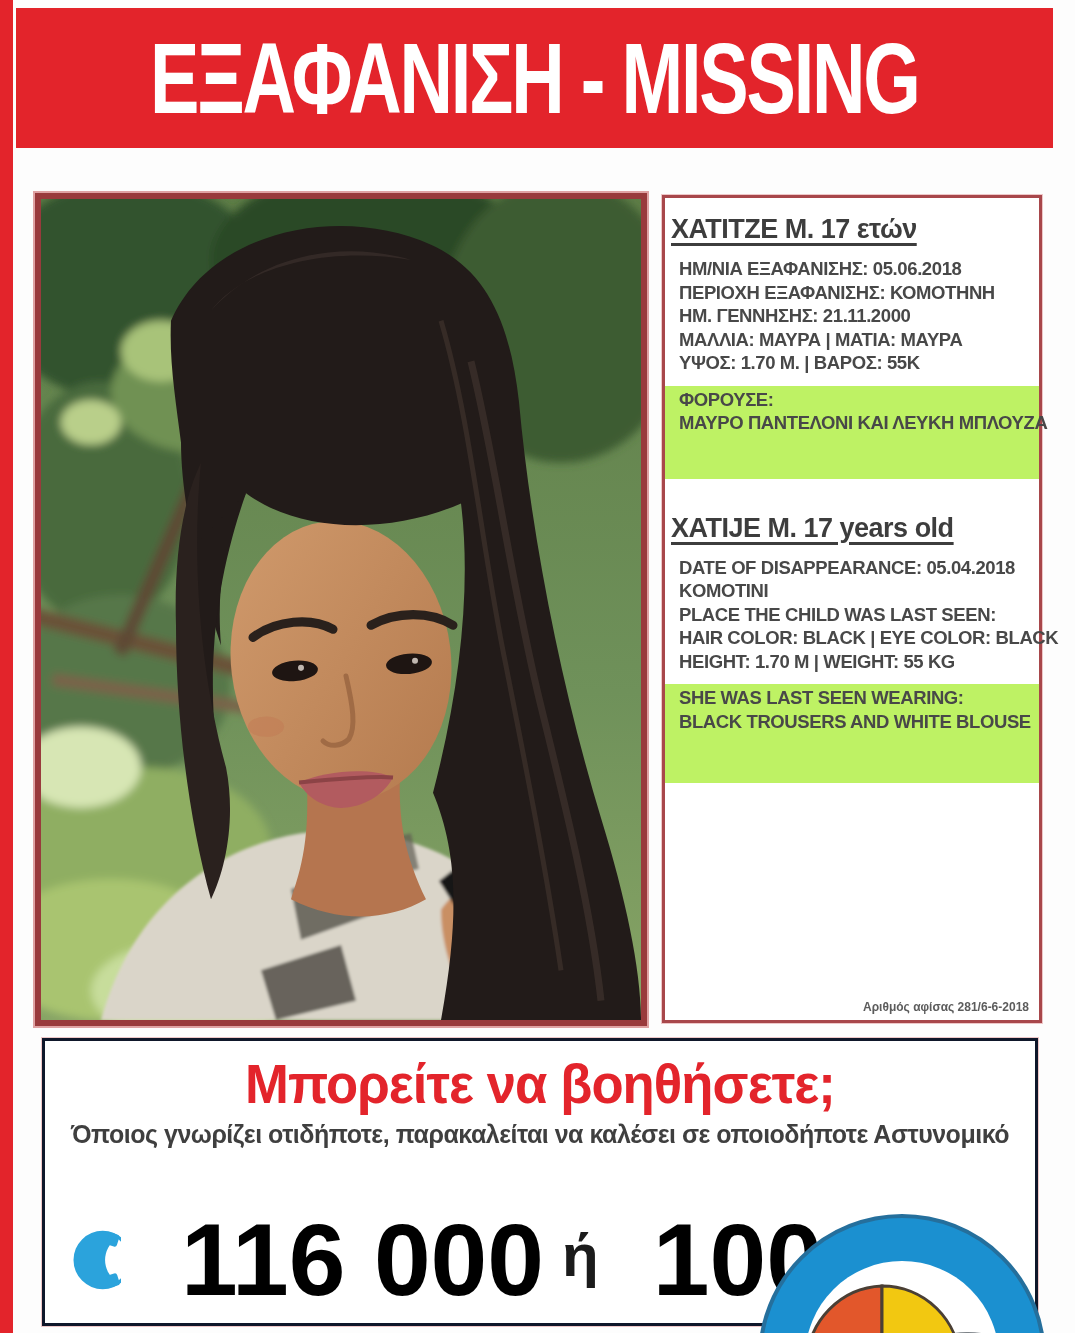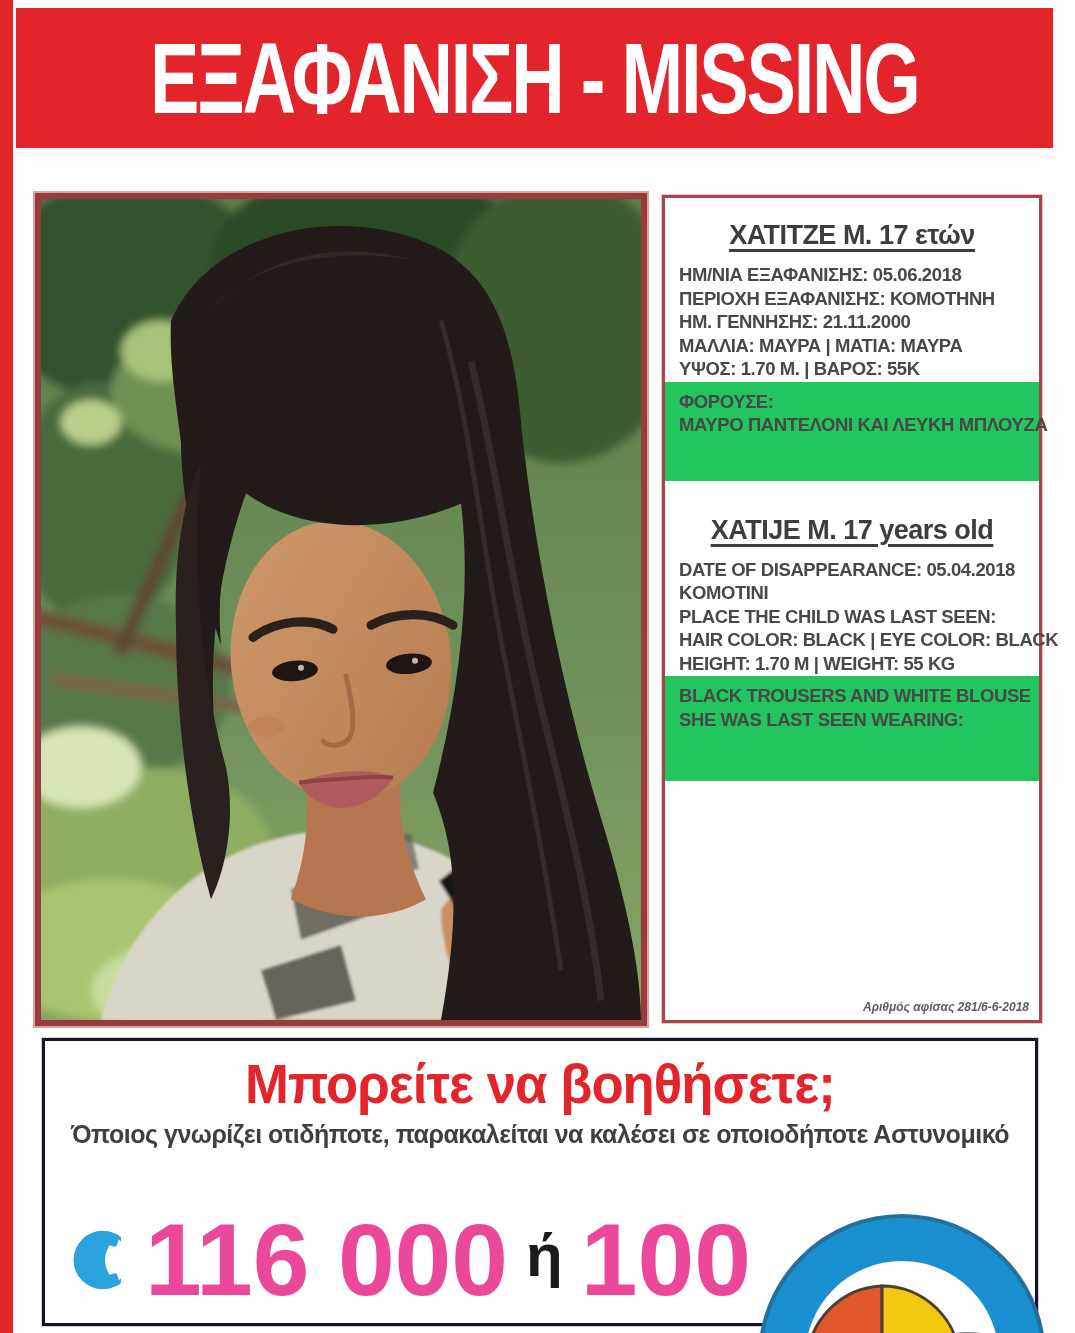--- a/index.html
+++ b/index.html
@@ -12,43 +12,43 @@
           display:flex;align-items:center;justify-content:center;overflow:hidden;}
   .banner-text{color:#ffffff;font-weight:bold;font-size:100px;letter-spacing:-3px;
                transform:scaleX(0.74);transform-origin:center;white-space:nowrap;}
   
   .photo-frame{position:absolute;left:35px;top:193px;width:600px;height:821px;
                border:6px solid #993a3c;box-shadow:0 0 0 2px #dfa2a3;background:#6f8f5a;}
   .photo-frame svg{display:block;width:100%;height:100%;}
   
   .info-panel{position:absolute;left:662px;top:195px;width:374px;height:822px;background:#ffffff;
               border:3px solid #a8474b;box-shadow:0 0 0 1px #eec7c8;color:#484848;}
-  .panel-title{margin:22px 6px 12px 6px;text-align:center;font-size:27px;font-weight:bold;
+  .panel-title{margin:16px 6px 12px 6px;font-size:27px;font-weight:bold;
                color:#3d3d3d;letter-spacing:-0.5px;text-decoration:underline;
                text-decoration-thickness:3px;text-underline-offset:5px;white-space:nowrap;}
   .panel-title.second{margin-top:34px;}
   .info-lines{padding-left:14px;padding-right:12px;}
   .info-line{font-size:18.5px;font-weight:bold;line-height:23.5px;letter-spacing:-0.4px;
              white-space:nowrap;}
-  .hl-block{background:#22c55e;padding:8px 6px 44px 14px;margin-top:1px;}
+  .hl-block{background:#bef264;padding:2px 6px 44px 14px;margin-top:11px;}
   .hl-block.en{padding-bottom:50px;}
   .hl-block .info-line{padding-left:0;}
   .poster-number{position:absolute;right:10px;bottom:6px;font-size:12px;font-weight:bold;
-                 color:#5c5c5c;letter-spacing:0;font-style:italic;}
+                 color:#5c5c5c;letter-spacing:0;}
   
   .help-box{position:absolute;left:42px;top:1038px;width:990px;height:282px;background:#ffffff;
             border:3px solid #0f172a;box-shadow:0 0 0 1px #eec7c8;}
   .help-heading{margin-top:10px;text-align:center;color:#e3242b;font-size:56px;font-weight:bold;
                 letter-spacing:-1px;transform:scaleX(0.94);transform-origin:center;white-space:nowrap;}
   .help-body{margin-top:0;text-align:center;color:#3f3f3f;font-size:25px;font-weight:bold;
              line-height:37px;letter-spacing:-0.5px;}
   .phone-row{position:absolute;left:26px;top:168px;display:flex;align-items:center;}
   .phone-icon{width:50px;height:66px;margin-right:24px;flex:none;}
-  .phone-main{color:#ec4899;font-size:102px;font-weight:bold;letter-spacing:0;line-height:1;
-              white-space:nowrap;}
+  .phone-main{color:#000000;font-size:102px;font-weight:bold;letter-spacing:0;line-height:1;
+              white-space:nowrap;margin-left:36px;}
   .phone-or{color:#1b1b1b;font-size:60px;font-weight:bold;margin:0 18px 8px 18px;line-height:1;}
   
   .logo{position:absolute;left:752px;top:1208px;width:300px;height:300px;}
 </style>
 </head>
 <body>
 
 <div class="page">
 
   <div class="left-strip"></div>
@@ -151,22 +151,22 @@
     </div>
     <div class="panel-title second">XATIJE M.  17 years old</div>
     <div class="info-lines">
       <div class="info-line">DATE OF DISAPPEARANCE: 05.04.2018</div>
       <div class="info-line">KOMOTINI</div>
       <div class="info-line">PLACE THE CHILD WAS LAST SEEN:</div>
       <div class="info-line">HAIR COLOR: BLACK | EYE COLOR: BLACK</div>
       <div class="info-line">HEIGHT: 1.70 M | WEIGHT: 55 KG</div>
     </div>
     <div class="hl-block en">
+      <div class="info-line">SHE WAS LAST SEEN WEARING:</div>
       <div class="info-line">BLACK TROUSERS AND WHITE BLOUSE</div>
-      <div class="info-line">SHE WAS LAST SEEN WEARING:</div>
     </div>
     <div class="poster-number">Αριθμός αφίσας 281/6-6-2018</div>
   </div>
 
   <div class="help-box">
     <div class="help-heading">Μπορείτε να βοηθήσετε;</div>
     <div class="help-body">
       <div>Όποιος γνωρίζει οτιδήποτε, παρακαλείται να καλέσει σε οποιοδήποτε Αστυνομικό</div>
     </div>
     <div class="phone-row">

